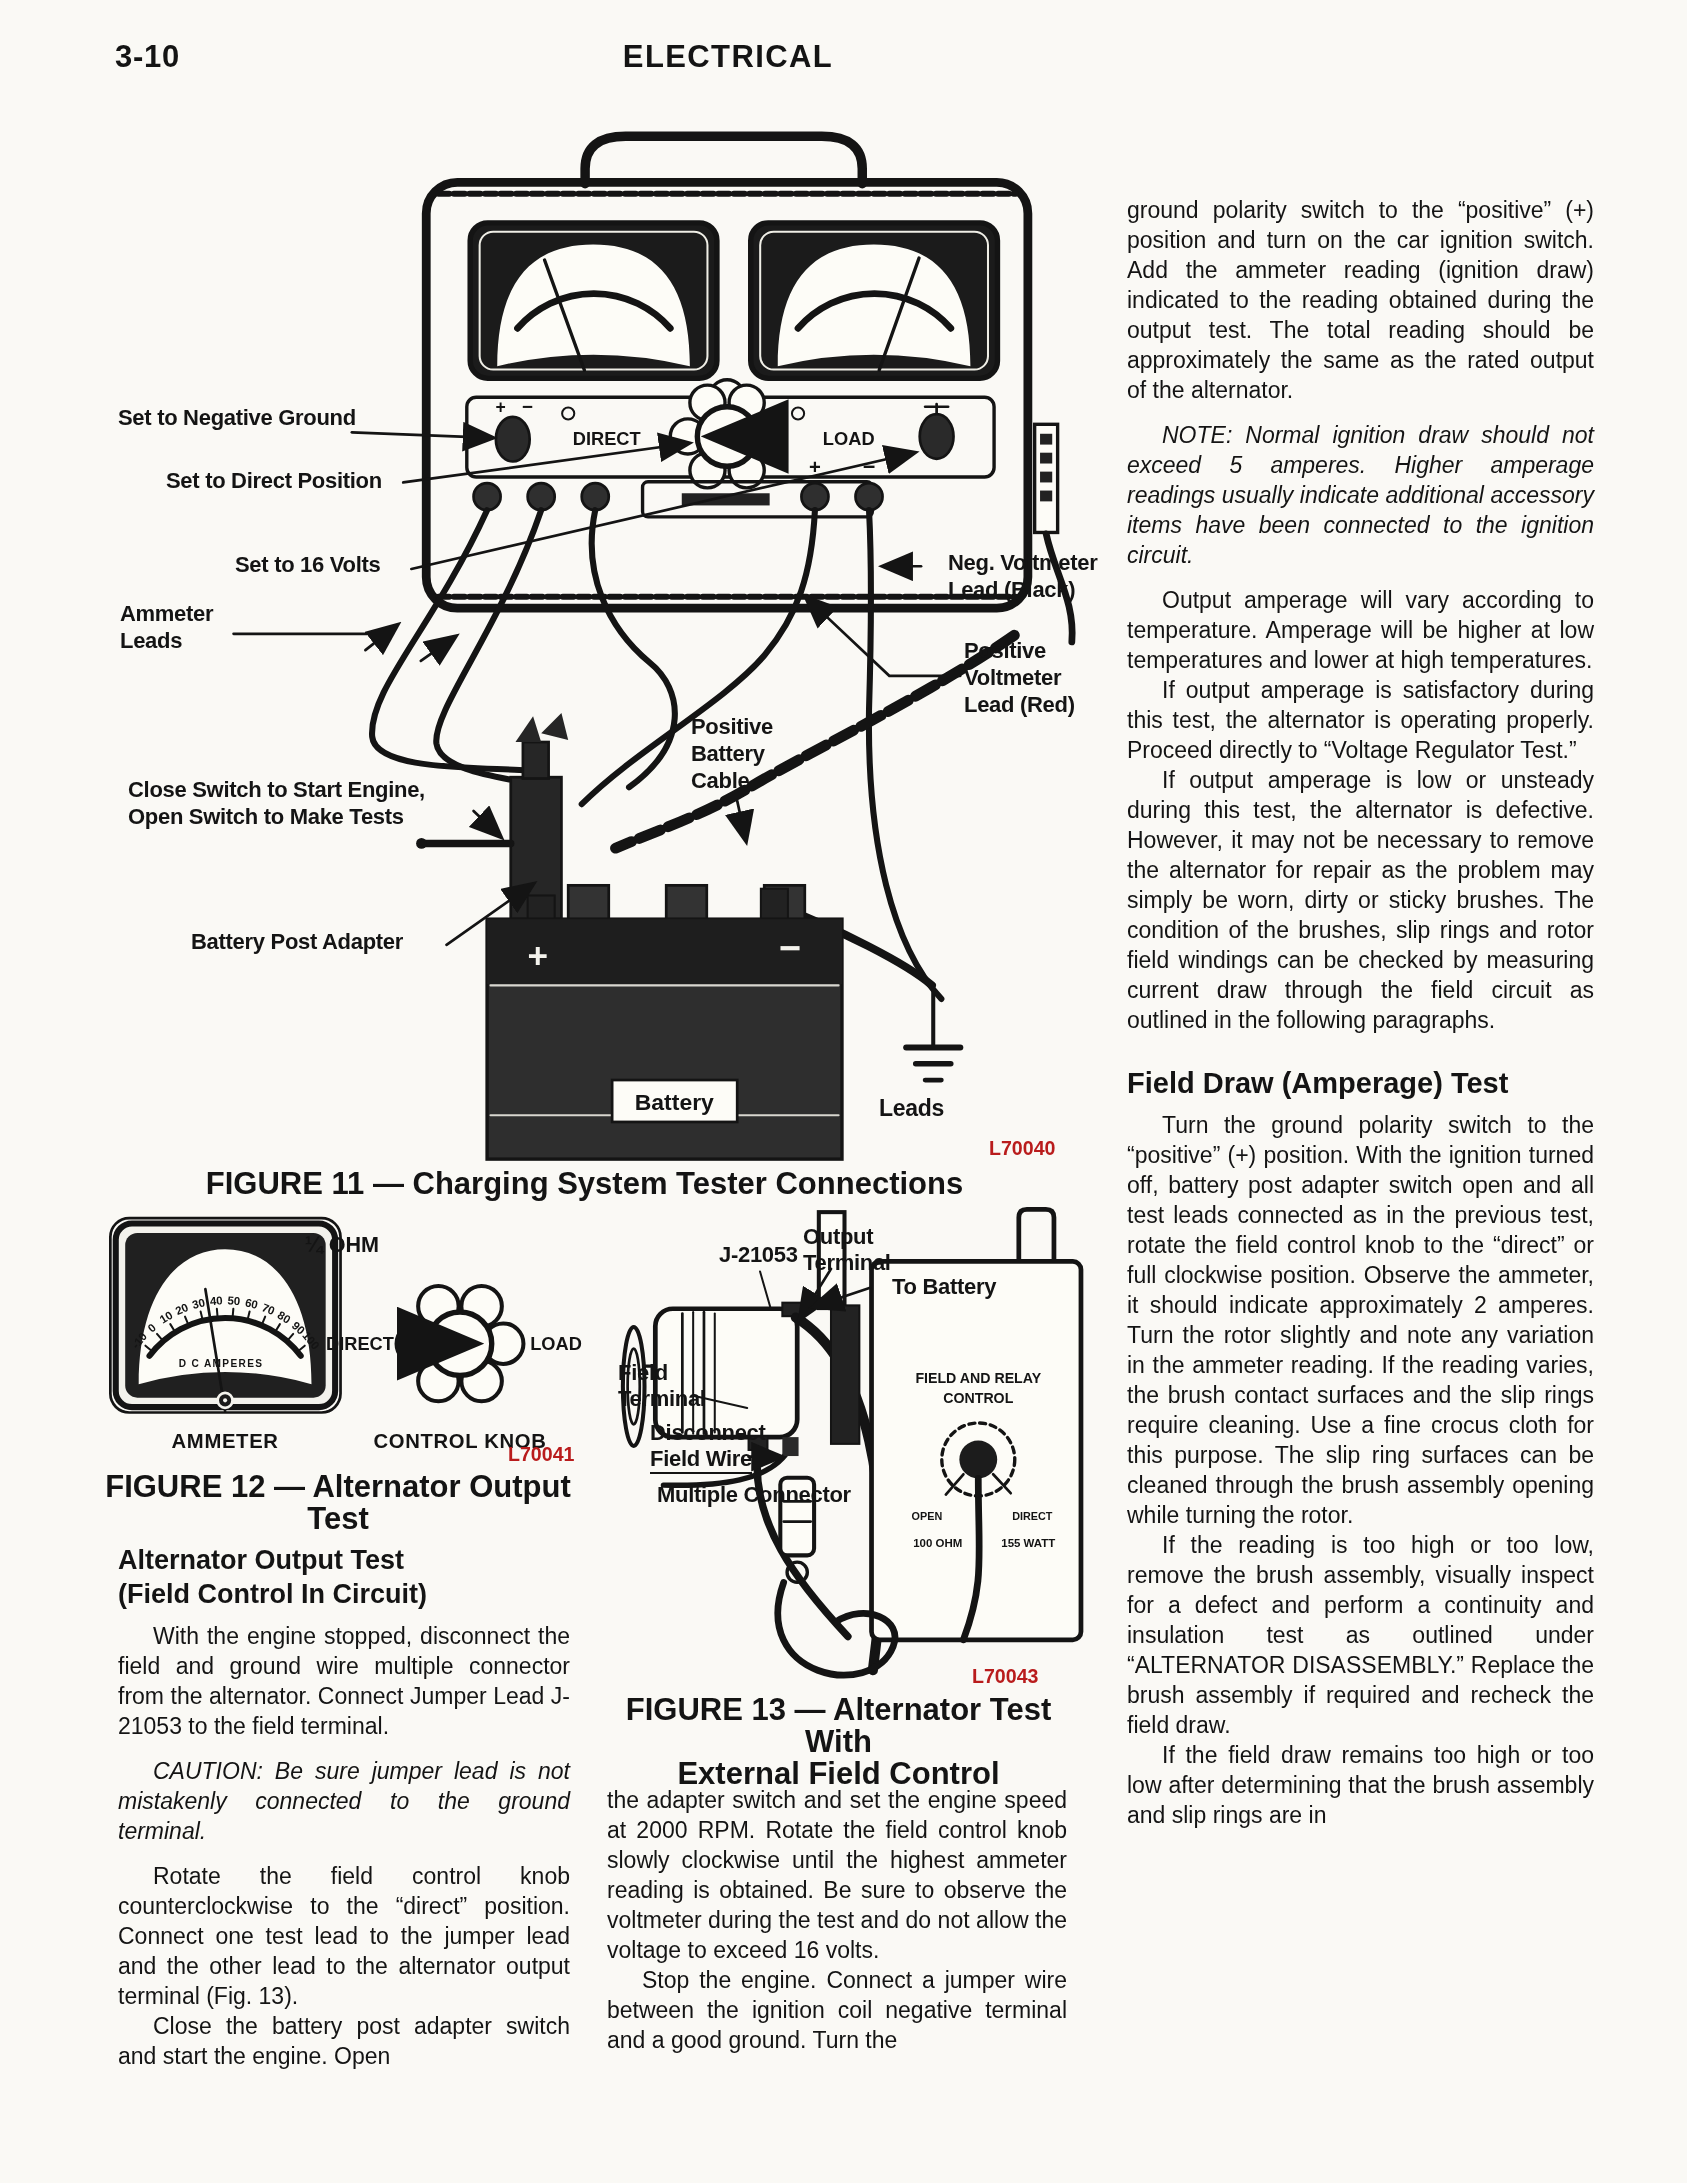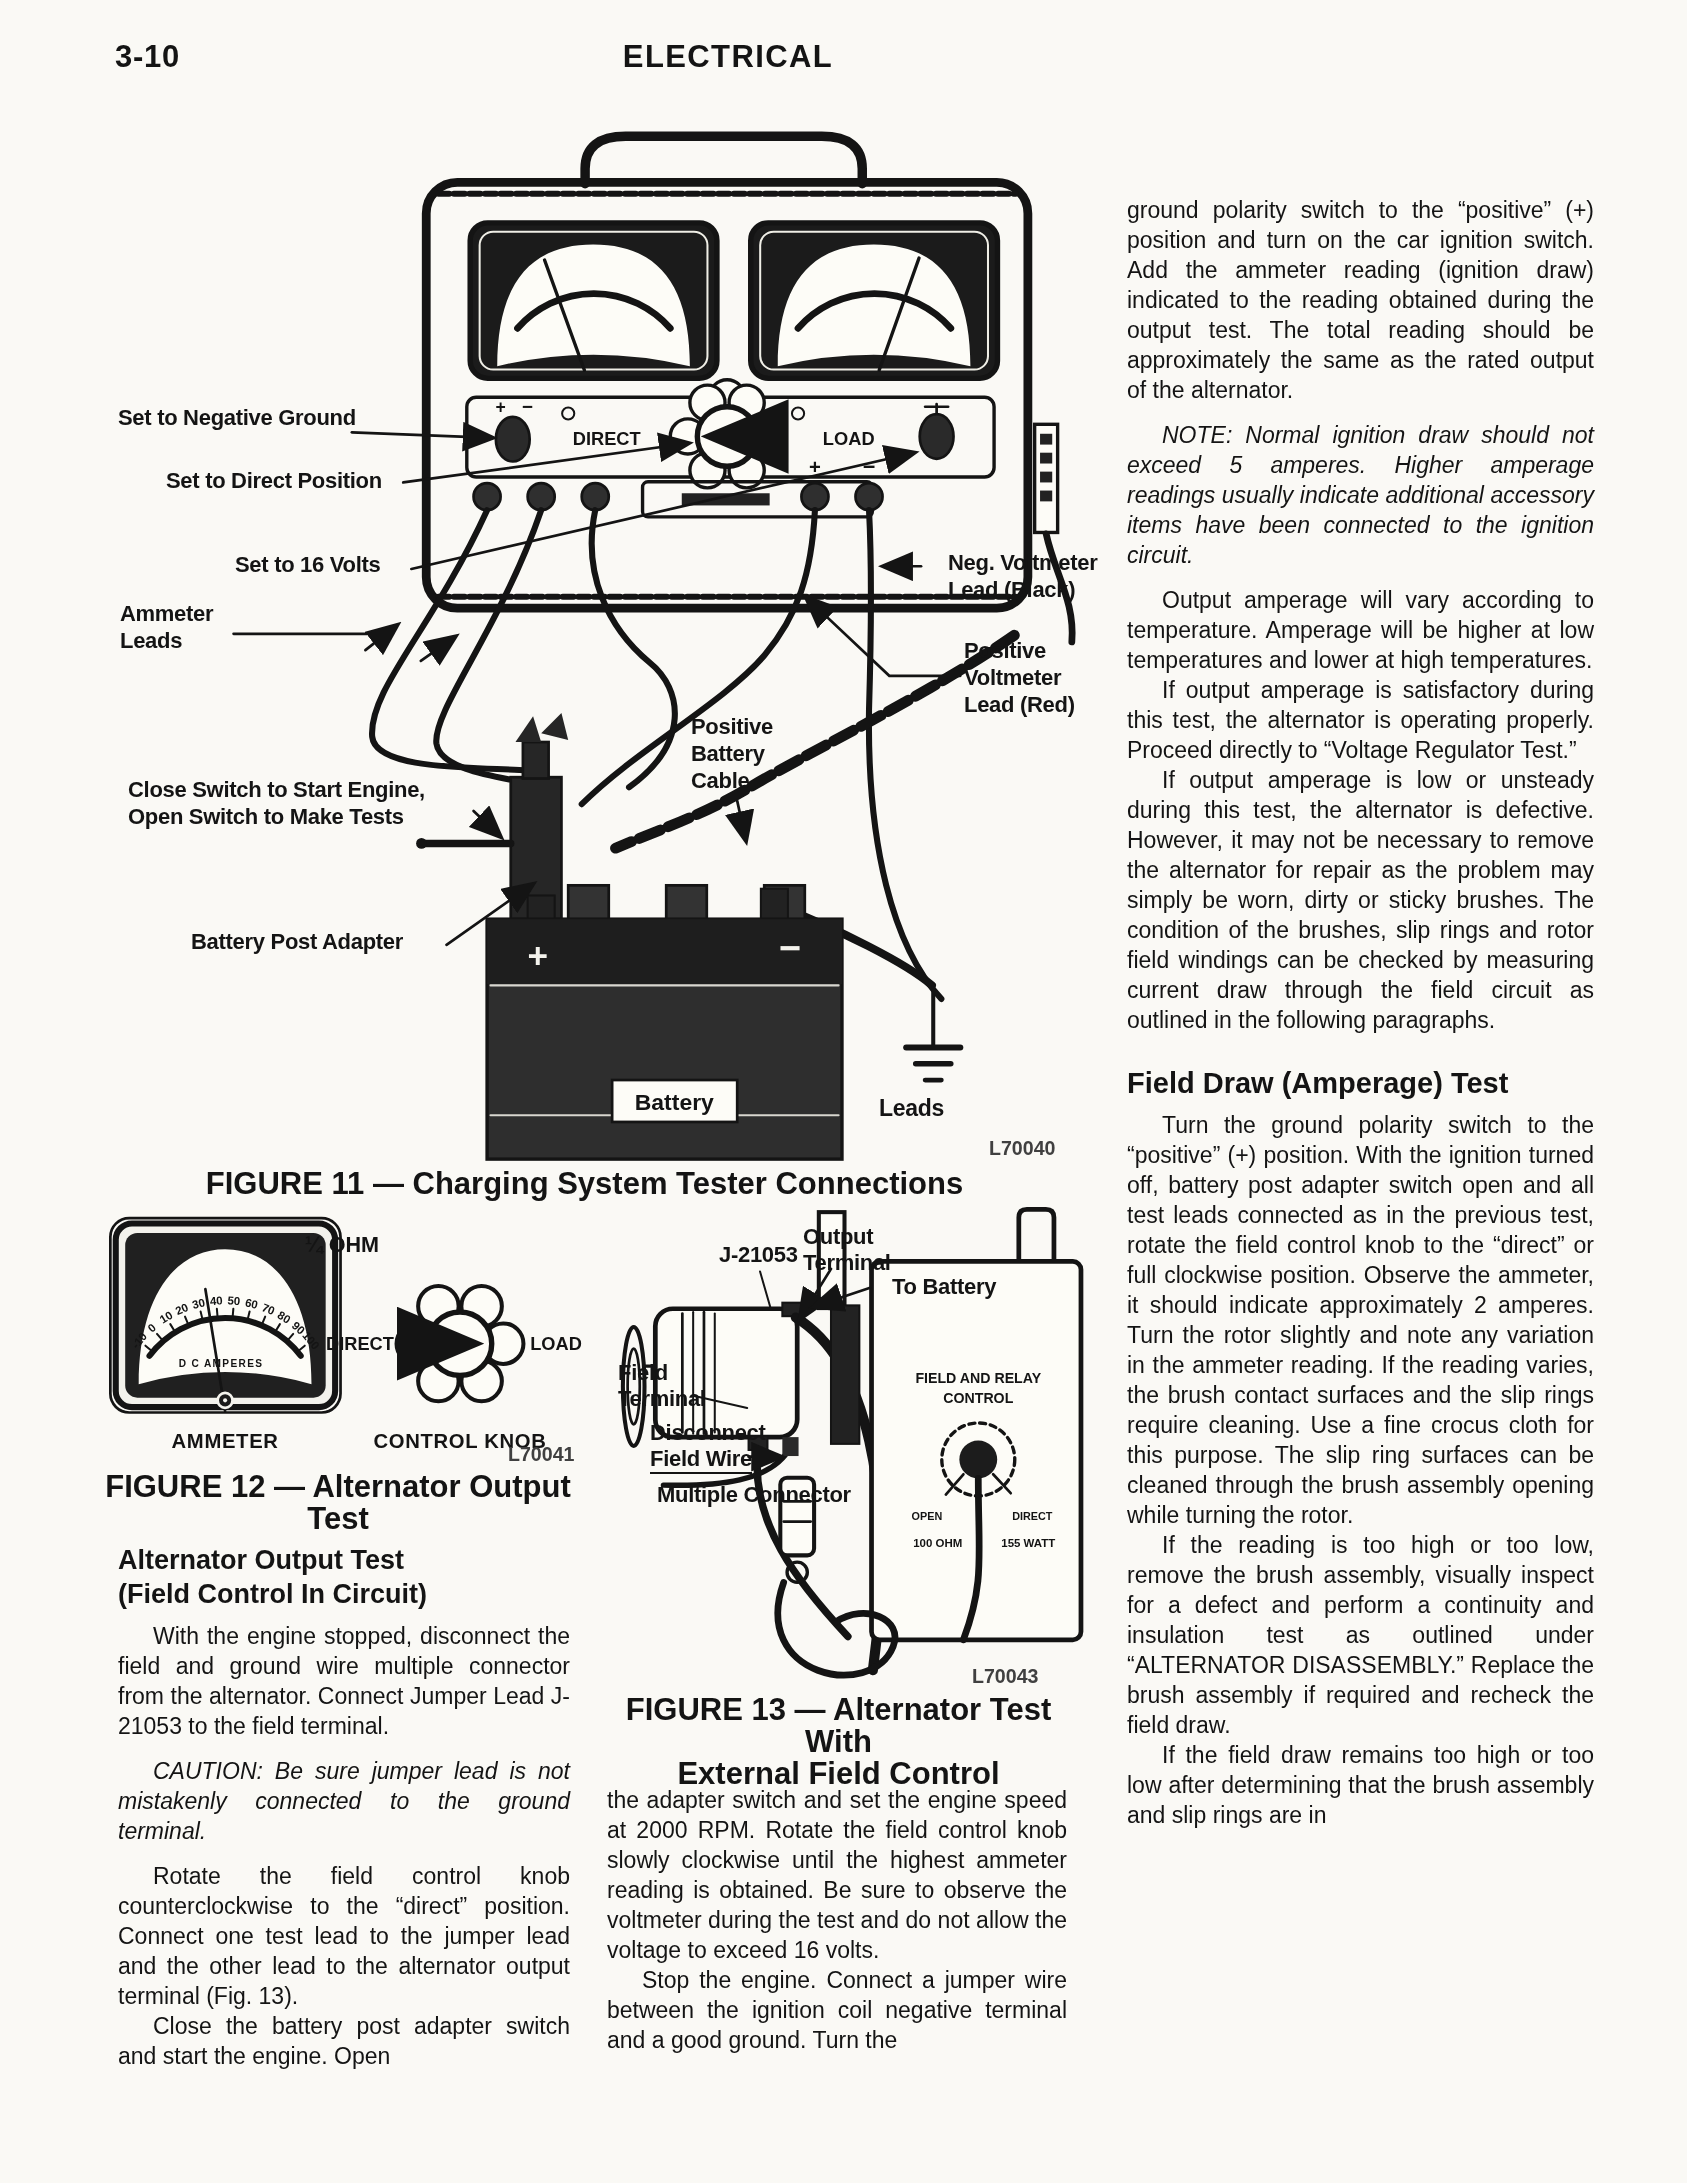--- a/index.html
+++ b/index.html
@@ -11,21 +11,21 @@
   .col{position:absolute;}
   .col p{font-size:23px;line-height:30px;text-align:justify;margin:0;text-indent:35px;}
   .col p.noind{text-indent:0;}
   .col p.it{font-style:italic;}
   .col p.gap{margin-top:15px;}
   .h3{font-size:27px;line-height:34px;font-weight:bold;}
   .h3block{margin-bottom:9.5px;}
   .h4{font-size:29px;line-height:34px;font-weight:bold;margin-top:31px;margin-bottom:9.5px;}
   .figcap{position:absolute;font-weight:bold;font-size:31px;text-align:center;line-height:32px;}
   .lbl{position:absolute;font-weight:bold;font-size:22px;line-height:27px;white-space:nowrap;letter-spacing:-0.3px;}
-  .pid{position:absolute;font-size:19.6px;font-weight:bold;color:#404040;}
+  .pid{position:absolute;font-size:19.6px;font-weight:bold;color:#b91c1c;}
   svg{position:absolute;overflow:visible;}
   svg text{font-family:"Liberation Sans",sans-serif;}
 </style>
 </head>
 <body>
 
 <div class="page">
 
   <div class="abs pgnum" style="left:115px;top:39px;">3-10</div>
   <div class="abs pgtitle" style="top:39px;">ELECTRICAL</div>

